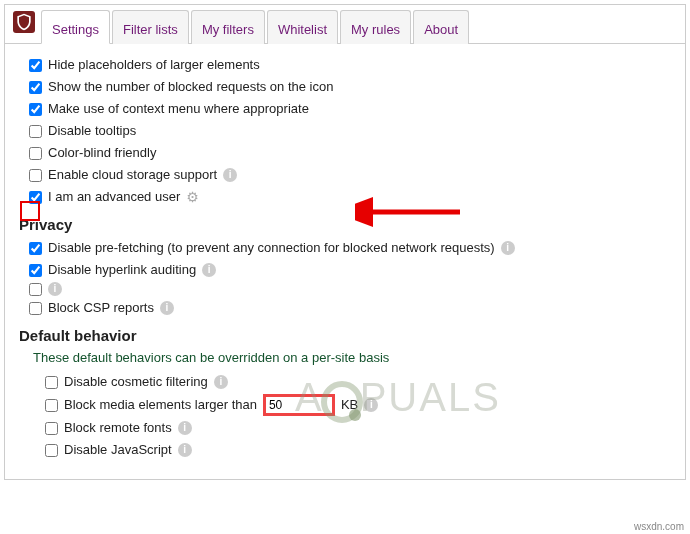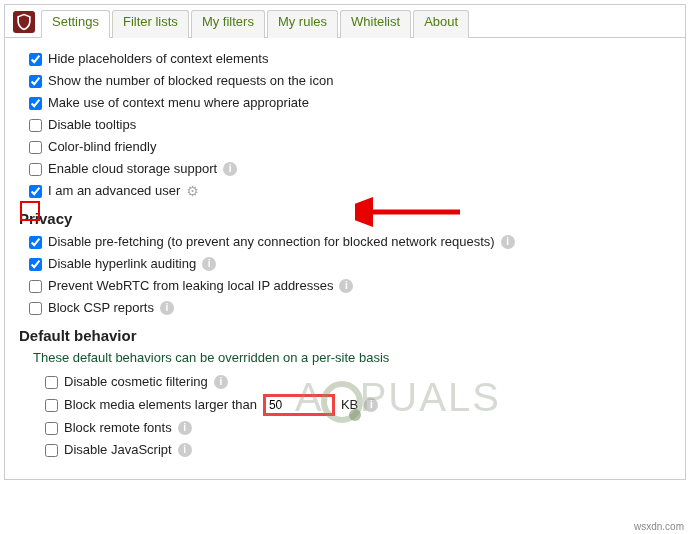--- a/index.html
+++ b/index.html
@@ -30,30 +30,30 @@
     display:flex; align-items:center; justify-content:center;
     border-radius:3px;
     background:#7a1e1e;
     color:#fff;
     font-weight:bold;
     font-size:9px;
     position:relative;
   }
   .logo svg { width:20px; height:20px; }
   .tab {
-    padding: 3px 10px 6px;
+    padding: 11px 10px 6px;
     border: 1px solid #ccc;
     border-bottom: none;
     background: #f5f5f5;
     margin-right: 2px;
     cursor: pointer;
     border-radius: 3px 3px 0 0;
     position: relative;
     top: 1px;
-    color:#4d7c0f;
+    color:#701a75;
   }
   .tab.active {
     background: #fff;
     border-bottom: 1px solid #fff;
   }
   .content {
     padding: 10px 14px 18px 14px;
   }
   .row {
     display: flex;
@@ -148,30 +148,30 @@
   <div class="tabbar">
     <div class="logo">
       <svg viewBox="0 0 24 24">
           <path fill="#fff" d="M12 2 L20 5 V11 C20 16 16.5 20.5 12 22 C7.5 20.5 4 16 4 11 V5 Z"></path>
           <path fill="#7a1e1e" d="M12 4 L18 6.3 V11 C18 15 15.2 18.6 12 19.8 C8.8 18.6 6 15 6 11 V6.3 Z"></path>
         </svg>
     </div>
     <div class="tab active"><span>Settings</span></div>
     <div class="tab"><span>Filter lists</span></div>
     <div class="tab"><span>My filters</span></div>
+    <div class="tab"><span>Whitelist</span></div>
     <div class="tab"><span>My rules</span></div>
-    <div class="tab"><span>Whitelist</span></div>
     <div class="tab"><span>About</span></div>
   </div>
 
   <div class="content">
 
     <div class="row indent1">
       <input type="checkbox" checked="" style="">
-      <span>Hide placeholders of context elements</span>
+      <span>Hide placeholders of larger elements</span>
     </div>
     <div class="row indent1">
       <input type="checkbox" checked="" style="">
       <span>Show the number of blocked requests on the icon</span>
     </div>
     <div class="row indent1">
       <input type="checkbox" checked="" style="">
       <span>Make use of context menu where appropriate</span>
     </div>
     <div class="row indent1">
@@ -199,21 +199,20 @@
       <span>Disable pre-fetching (to prevent any connection for blocked network requests)</span>
       <span class="info-icon">i</span>
     </div>
     <div class="row indent1">
       <input type="checkbox" checked="" style="">
       <span>Disable hyperlink auditing</span>
       <span class="info-icon">i</span>
     </div>
     <div class="row indent1">
       <input type="checkbox" style="">
-      <span>Prevent WebRTC from leaking local IP addresses</span>
       <span class="info-icon">i</span>
     </div>
     <div class="row indent1">
       <input type="checkbox" style="">
       <span>Block CSP reports</span>
       <span class="info-icon">i</span>
     </div>
 
     <div class="section-h">Default behavior</div>
     <div class="note">These default behaviors can be overridden on a per-site basis</div>

